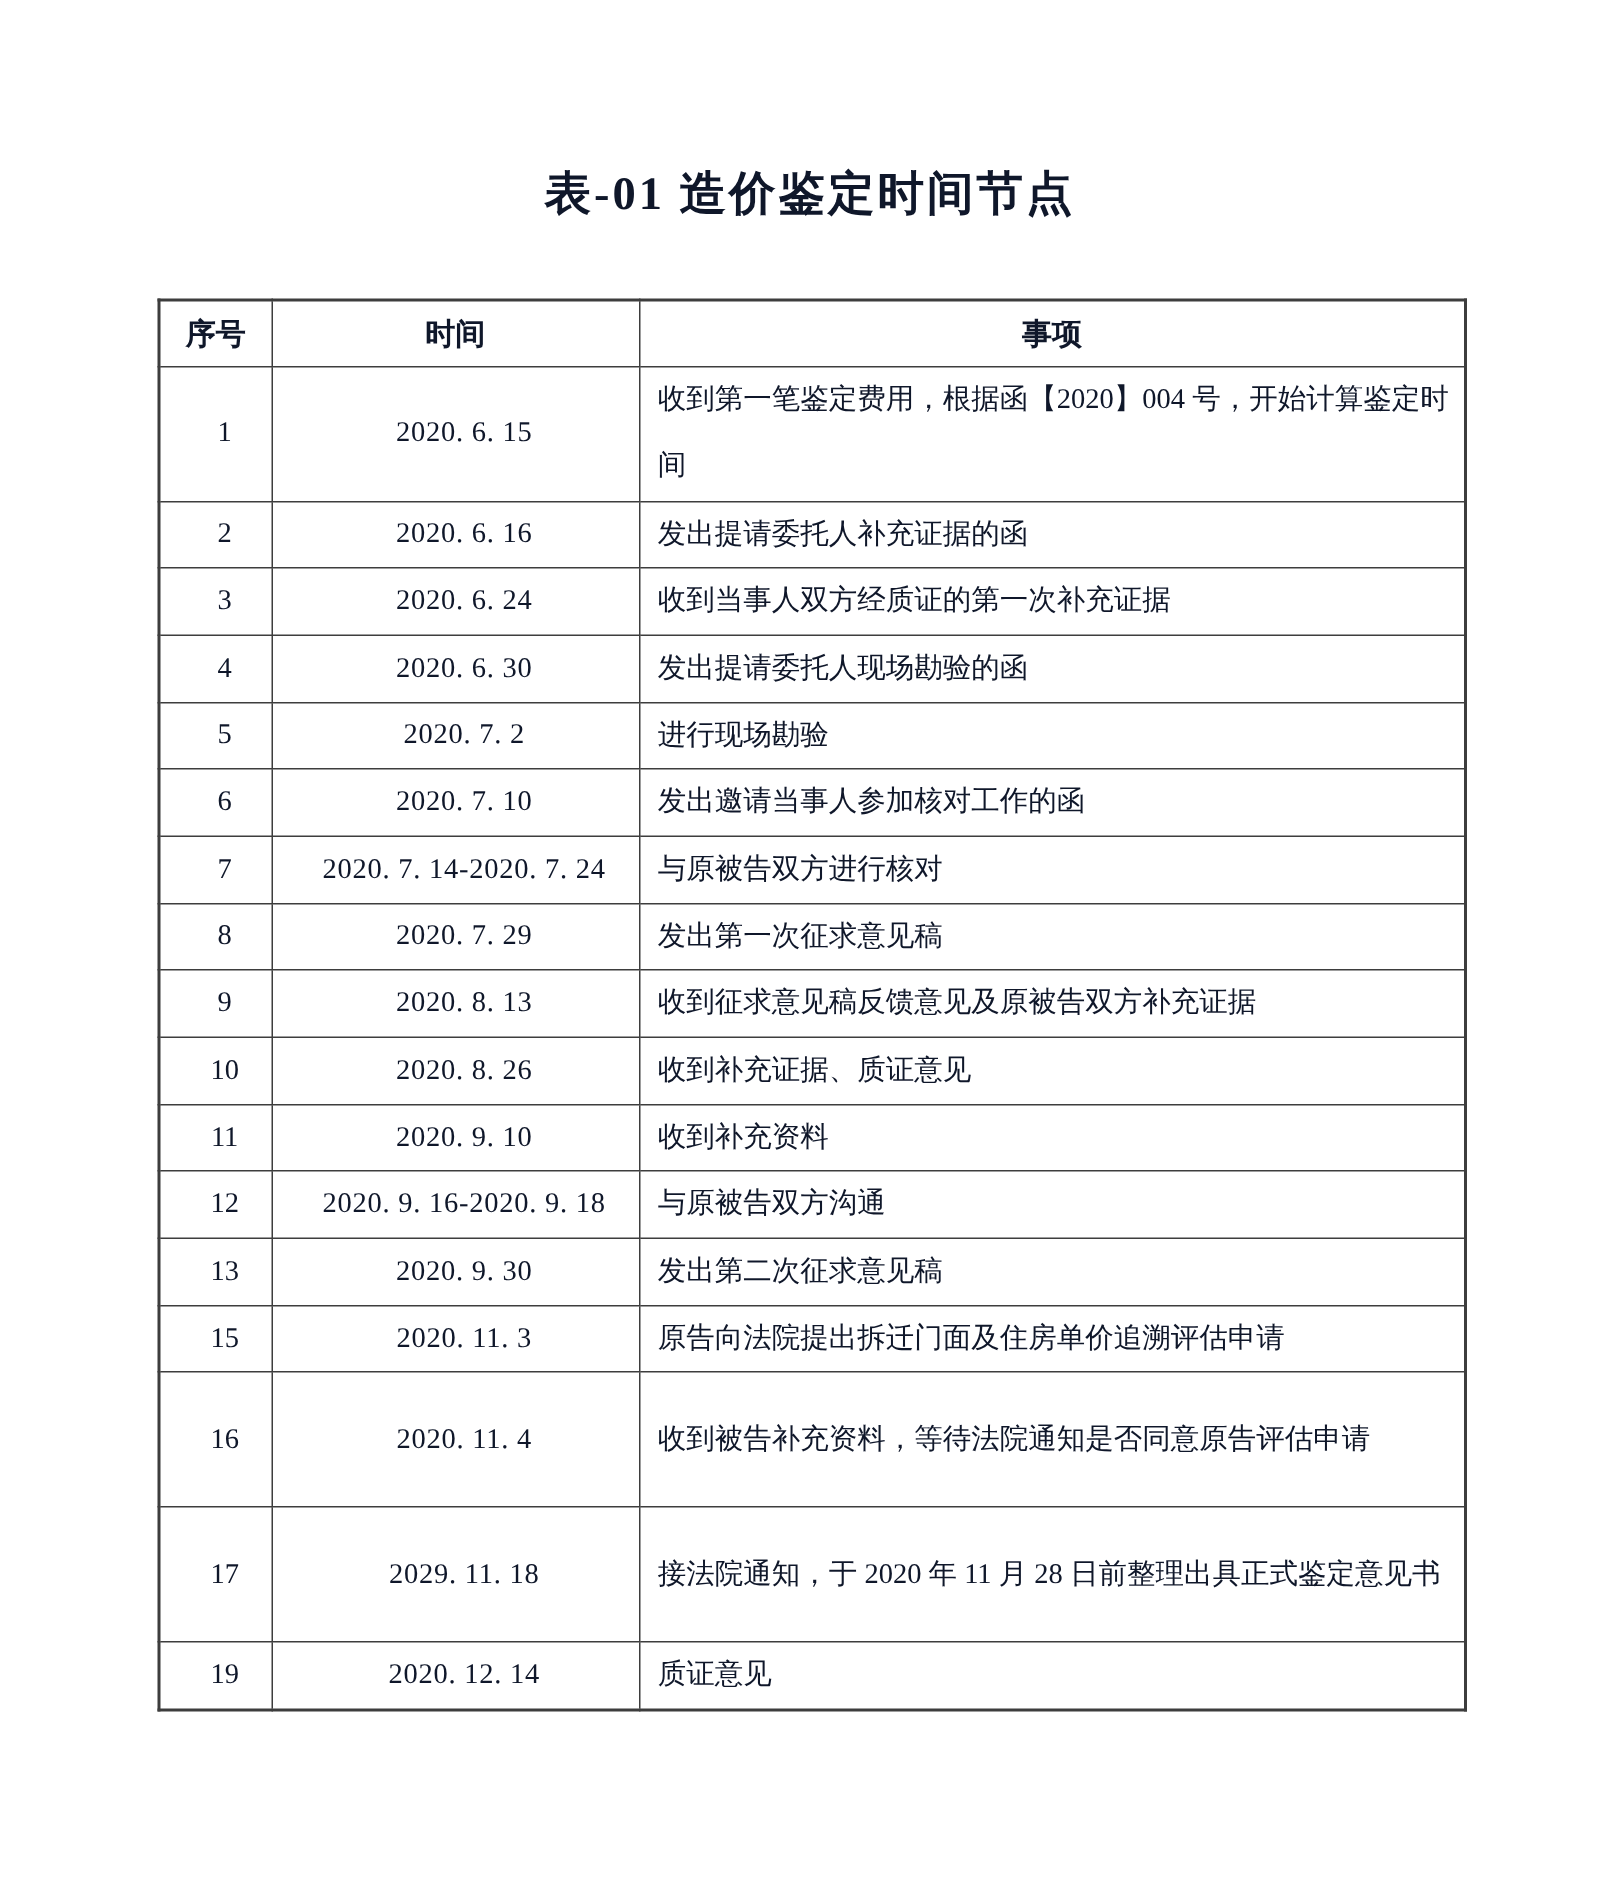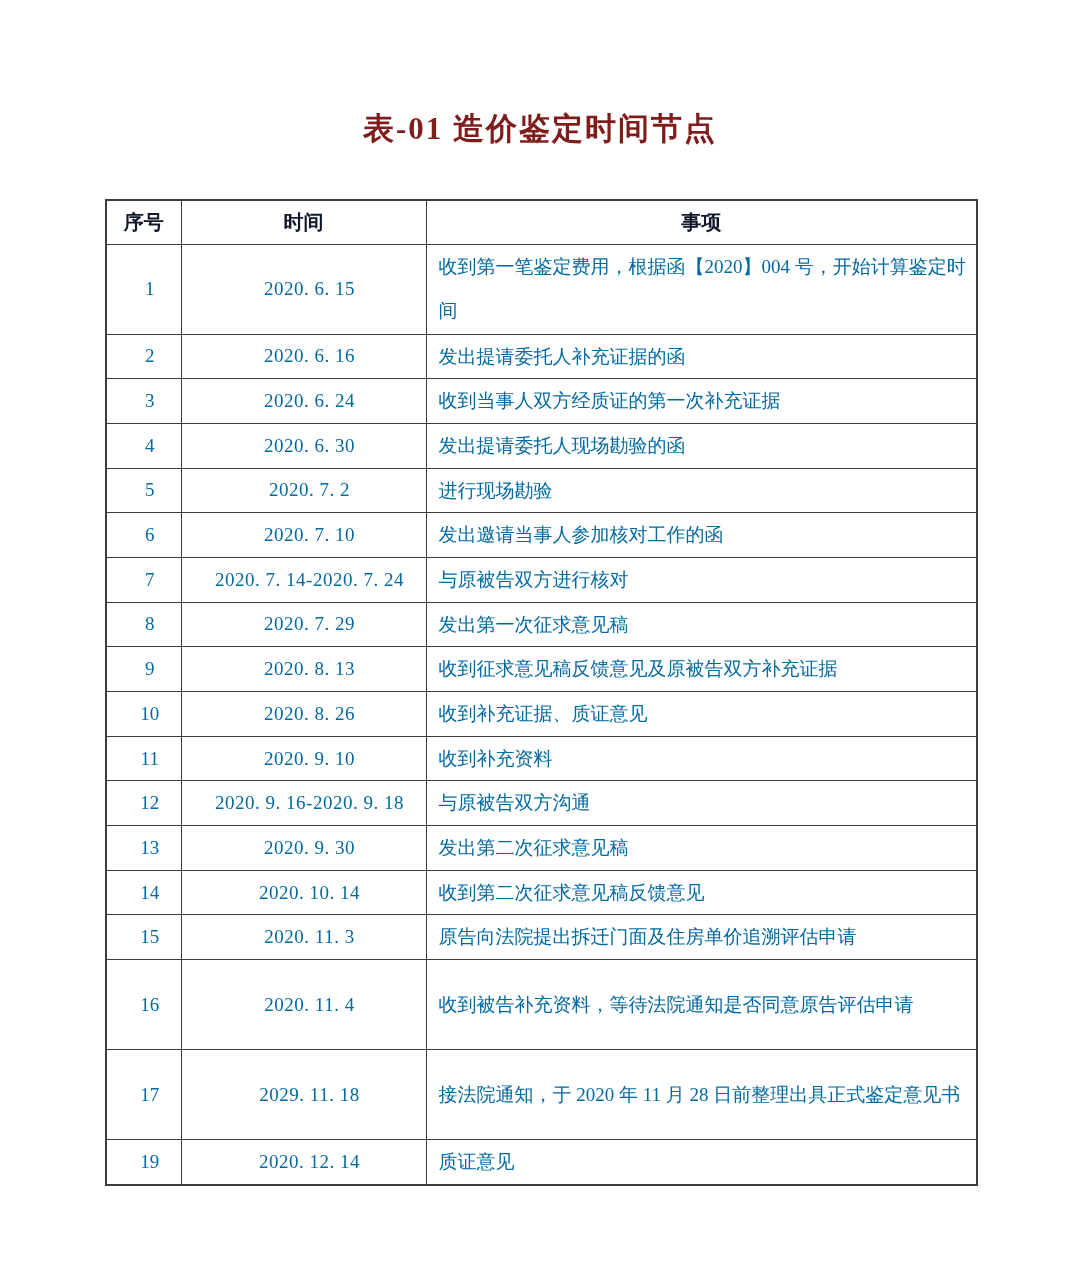--- a/index.html
+++ b/index.html
@@ -21,21 +21,21 @@
     background: #ffffff;
   }
   .doc-title {
     margin: 0 auto;
     padding-top: 110px;
     text-align: center;
     font-size: 31px;
     font-weight: 600;
     letter-spacing: 2px;
     line-height: 38px;
-    color: #7f1d1d;
+    color: #0f172a;
   }
   table.timeline {
     margin-left: 105px;
     margin-top: 51px;
     border-collapse: collapse;
     table-layout: fixed;
     width: 871px;
     border: 2px solid #3d3d3d;
   }
   table.timeline th,
@@ -45,21 +45,21 @@
     vertical-align: middle;
     overflow: hidden;
   }
   table.timeline th {
     height: 44px;
     font-weight: bold;
     font-size: 20px;
     text-align: center;
     color: #0f172a;
   }
-  table.timeline td { height: 43px; color: #0369a1; padding-left: 12px; }
+  table.timeline td { height: 43px; color: #0f172a; padding-left: 12px; }
   table.timeline tr.tall td { height: 90px; }
   td.col-no   { text-align: center; }
   td.col-time { text-align: center; letter-spacing: 0.5px; margin-top: 12px; }
   td.col-event {
     text-align: left;
     padding-left: 13px;
     padding-right: 10px;
     line-height: 2.3;
   }
 </style>
@@ -143,25 +143,20 @@
           <td class="col-no">12</td>
           <td class="col-time">2020. 9. 16-2020. 9. 18</td>
           <td class="col-event">与原被告双方沟通</td>
         </tr>
         <tr>
           <td class="col-no">13</td>
           <td class="col-time">2020. 9. 30</td>
           <td class="col-event">发出第二次征求意见稿</td>
         </tr>
         <tr>
-          <td class="col-no">14</td>
-          <td class="col-time">2020. 10. 14</td>
-          <td class="col-event">收到第二次征求意见稿反馈意见</td>
-        </tr>
-        <tr>
           <td class="col-no">15</td>
           <td class="col-time">2020. 11. 3</td>
           <td class="col-event">原告向法院提出拆迁门面及住房单价追溯评估申请</td>
         </tr>
         <tr class="tall">
           <td class="col-no">16</td>
           <td class="col-time">2020. 11. 4</td>
           <td class="col-event">收到被告补充资料，等待法院通知是否同意原告评估申请</td>
         </tr>
         <tr class="tall">

